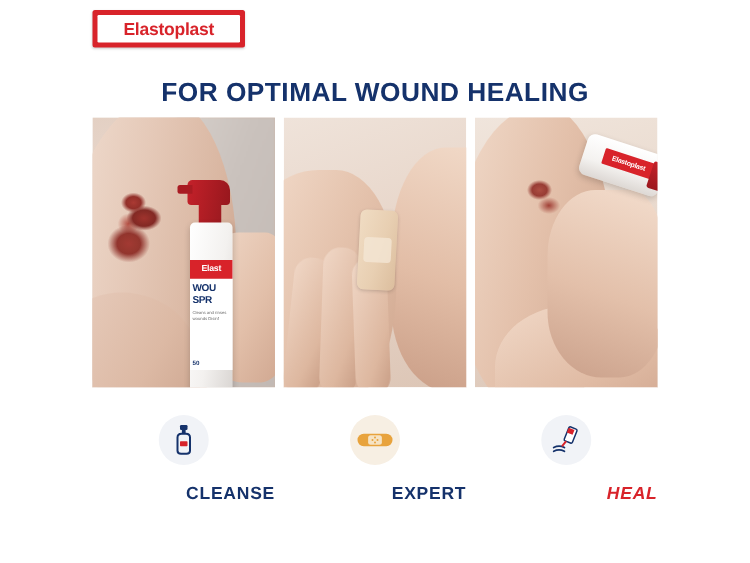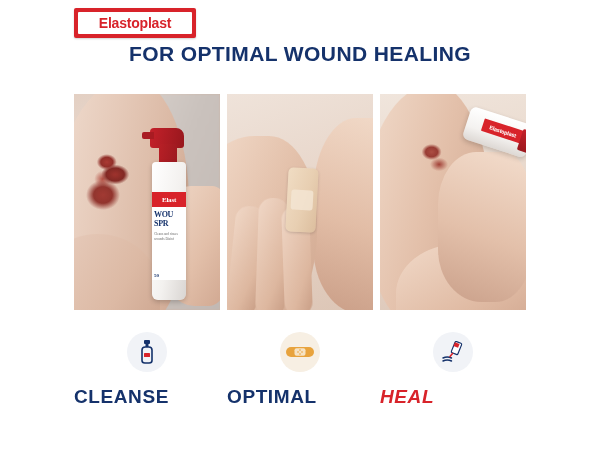--- a/index.html
+++ b/index.html
@@ -64,21 +64,21 @@
     top: 42px;
     width: 600px;
     text-align: center;
     color: #15326b;
     font-weight: bold;
     font-size: 21px;
     line-height: 23px;
     letter-spacing: 0.4px;
     font-family: "Liberation Sans", sans-serif;
   }
-  .headline .l2 { display: block; }
+  .headline .l2 { display: block; margin-top: 21px; }
 
   
   .panels {
     position: absolute;
     left: 74px;
     top: 94px;
     width: 452px;
     height: 332px;
     display: flex;
     gap: 7px;
@@ -111,22 +111,22 @@
     height: 40px;
     display: flex;
     align-items: center;
     justify-content: center;
   }
   .caption-label {
     position: absolute;
     left: 0;
     right: 0;
     top: 76px;
-    text-align: left;
-    font-size: 19px;
+    text-align: right;
+    font-size: 14px;
     font-weight: bold;
     letter-spacing: 0.6px;
     color: #15326b;
     font-family: "Liberation Sans", sans-serif;
   }
   .caption-label.heal { color: #d8232a; font-style: italic; }
 
   
   .p1-bg {
     position: absolute;
@@ -185,24 +185,23 @@
     width: 34px;
     height: 30px;
     border-radius: 50% 60% 45% 55% / 55% 45% 60% 40%;
     background: radial-gradient(closest-side, #9b2b25 0%, #89251f 55%, rgba(137,37,31,0) 100%);
     filter: blur(0.6px);
     opacity: 0.9;
   }
   .p1-spray {
     position: absolute;
     left: 72px;
-    top: 16px;
+    top: 32px;
     width: 52px;
     height: 190px;
-    font-family: Liberation Serif, serif;
   }
   .spray-bottle {
     position: absolute;
     left: 6px;
     top: 52px;
     width: 34px;
     height: 138px;
     background: linear-gradient(100deg, #ffffff 0%, #f3f1ef 55%, #d9d5d2 100%);
     border-radius: 4px 4px 6px 6px;
     box-shadow: 0 2px 5px rgba(0,0,0,0.2);
@@ -546,21 +545,21 @@
             <svg width="30" height="16" viewBox="0 0 30 16" aria-hidden="true">
               <rect x="1" y="3" width="28" height="10" rx="5" fill="#e8a33d"></rect>
               <rect x="9.5" y="4.2" width="11" height="7.6" rx="2" fill="#f6e3c4"></rect>
               <circle cx="13" cy="8" r="0.8" fill="#e8a33d"></circle>
               <circle cx="17" cy="8" r="0.8" fill="#e8a33d"></circle>
               <circle cx="15" cy="6" r="0.8" fill="#e8a33d"></circle>
               <circle cx="15" cy="10" r="0.8" fill="#e8a33d"></circle>
             </svg>
           </div>
         </div>
-        <div class="caption-label">OPTIMAL</div>
+        <div class="caption-label">EXPERT</div>
       </div>
     </div>
 
     <div class="panel">
       <div class="photo">
         <div class="p3-bg"></div>
         <div class="p3-leg"></div>
         <div class="p3-wound"></div>
         <div class="p3-handbottom"></div>
         <div class="p3-hand"></div>

